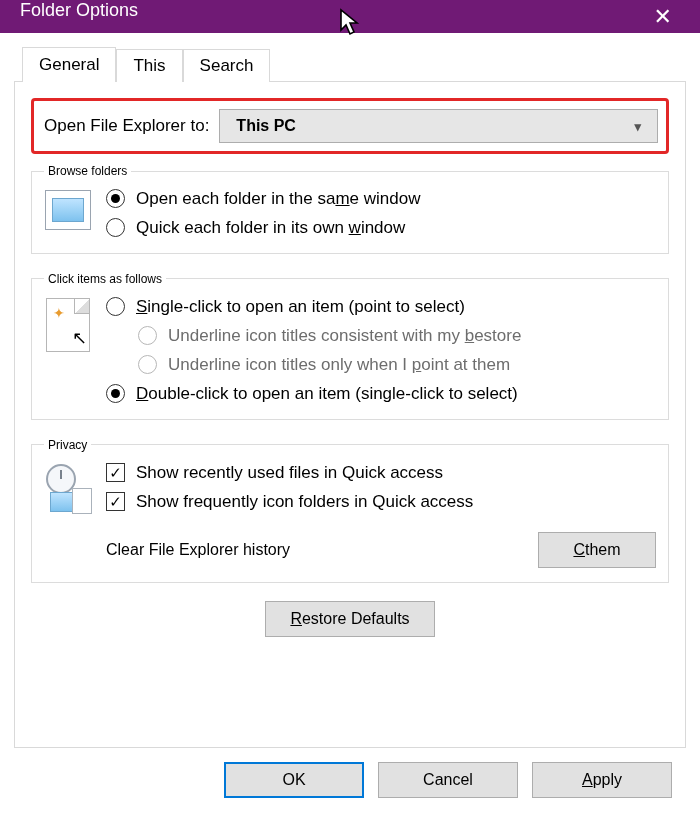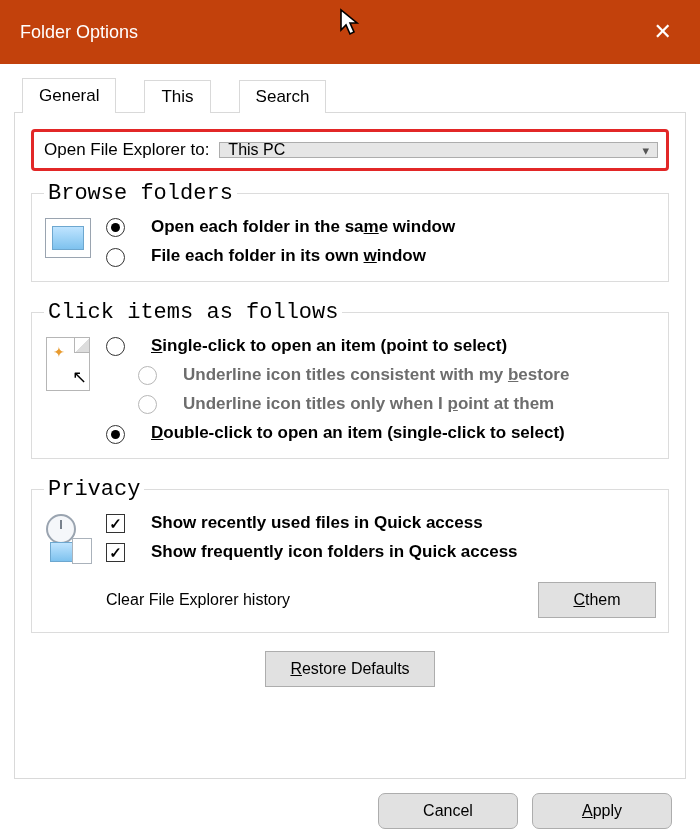--- a/index.html
+++ b/index.html
@@ -6,24 +6,23 @@
   body {
     margin: 0;
     font-family: "Segoe UI", Tahoma, sans-serif;
     font-size: 16px;
     background: #fff;
     width: 700px;
     height: 836px;
     overflow: hidden;
   }
   .titlebar {
-    background: #c2410c;
-    height: 64px;
-    display: flex;
-    align-items: center;
+    background: #701a75;
+    height: 33px;
+    display: flex;
     justify-content: space-between;
     padding: 0 18px 0 20px;
     color: #fff;
   }
   .titlebar .title {
     font-size: 18px;
     font-weight: 400;
   }
   .titlebar .close {
     font-size: 22px;
@@ -40,21 +39,20 @@
   .content {
     padding: 14px 14px 0 14px;
     position: relative;
   }
   .tabs {
     display: flex;
     align-items: flex-end;
     margin-left: 8px;
     position: relative;
     z-index: 2;
-    gap: 28px;
   }
   .tab {
     padding: 6px 16px 6px 16px;
     border: 1px solid #d9d9d9;
     border-bottom: none;
     background: #fff;
     font-size: 17px;
     color: #000;
     margin-right: 0px;
     margin-top: 2px;
@@ -90,44 +88,44 @@
     align-items: center;
     gap: 10px;
     margin-bottom: 10px;
   }
   .highlight-row label {
     font-size: 17px;
     white-space: nowrap;
   }
   .dropdown {
     flex: 1;
-    height: 16px;
+    height: 34px;
     border: 1px solid #adadad;
     background: linear-gradient(#e6e6e6,#e6e6e6);
     display: flex;
     align-items: center;
     justify-content: space-between;
-    padding: 0 8px;
+    padding: 0 16px;
     font-size: 16px;
     color: #000;
+    font-weight: bold;
   }
   .dropdown .chev {
     font-size: 13px;
     color: #555;
   }
   fieldset.group {
     border: 1px solid #dcdcdc;
     margin: 0 0 18px 0;
     padding: 10px 12px 14px 12px;
   }
   fieldset.group legend {
-    font-size: 22px;
+    font-size: 12px;
     padding: 0 4px;
     color: #000;
-    font-family: Liberation Mono, monospace;
   }
   .row {
     display: flex;
     align-items: flex-start;
     gap: 14px;
   }
   .icon-box {
     width: 48px;
     flex: 0 0 48px;
     display: flex;
@@ -136,26 +134,25 @@
     padding-top: 2px;
   }
   .options {
     flex: 1;
     display: flex;
     flex-direction: column;
     gap: 8px;
   }
   .radio-item, .check-item {
     display: flex;
-    align-items: flex-end;
-    gap: 26px;
+    align-items: center;
+    gap: 11px;
     font-size: 17px;
     color: #000;
     line-height: 1.25;
-    font-weight: bold;
   }
   .radio-item.disabled { color: #6d6d6d; }
   .radio {
     width: 19px; height: 19px;
     border: 1.5px solid #333;
     border-radius: 50%;
     display: inline-flex;
     align-items: center;
     justify-content: center;
     flex: 0 0 19px;
@@ -209,21 +206,21 @@
     display: flex;
     justify-content: flex-end;
     gap: 14px;
     padding: 14px 14px 0 14px;
   }
   .btn.primary {
     background: #e1e1e1;
     border: 2px solid #0078d7;
     min-width: 140px;
   }
-  .btn.std { min-width: 140px; border-radius: 7px; }
+  .btn.std { min-width: 140px; }
   
   .folder-icon {
     width: 46px; height: 40px;
     background: #fff;
     border: 1px solid #9aa4b0;
     position: relative;
   }
   .folder-icon::before {
     content:"";
     position:absolute;
@@ -325,21 +322,21 @@
         <div class="icon-box">
           <div class="folder-icon"></div>
         </div>
         <div class="options">
           <div class="radio-item">
             <span class="radio checked"></span>
             <span><span>Open each folder in the sa</span><span class="u">m</span><span>e window</span></span>
           </div>
           <div class="radio-item">
             <span class="radio"></span>
-            <span><span>File each folder in its own </span><span class="u">w</span><span>indow</span></span>
+            <span><span>Quick each folder in its own </span><span class="u">w</span><span>indow</span></span>
           </div>
         </div>
       </div>
     </fieldset>
 
     <fieldset class="group">
       <legend>Click items as follows</legend>
       <div class="row">
         <div class="icon-box">
           <div class="file-icon">
@@ -395,17 +392,18 @@
       </div>
     </fieldset>
 
     <div class="restore-row">
       <button class="btn wide"><span class="u">R</span><span>estore Defaults</span></button>
     </div>
 
   </div>
 
   <div class="dialog-buttons">
+    <button class="btn primary">OK</button>
     <button class="btn std">Cancel</button>
     <button class="btn std"><span class="u">A</span><span>pply</span></button>
   </div>
 
 </div>
 
 </body></html>

